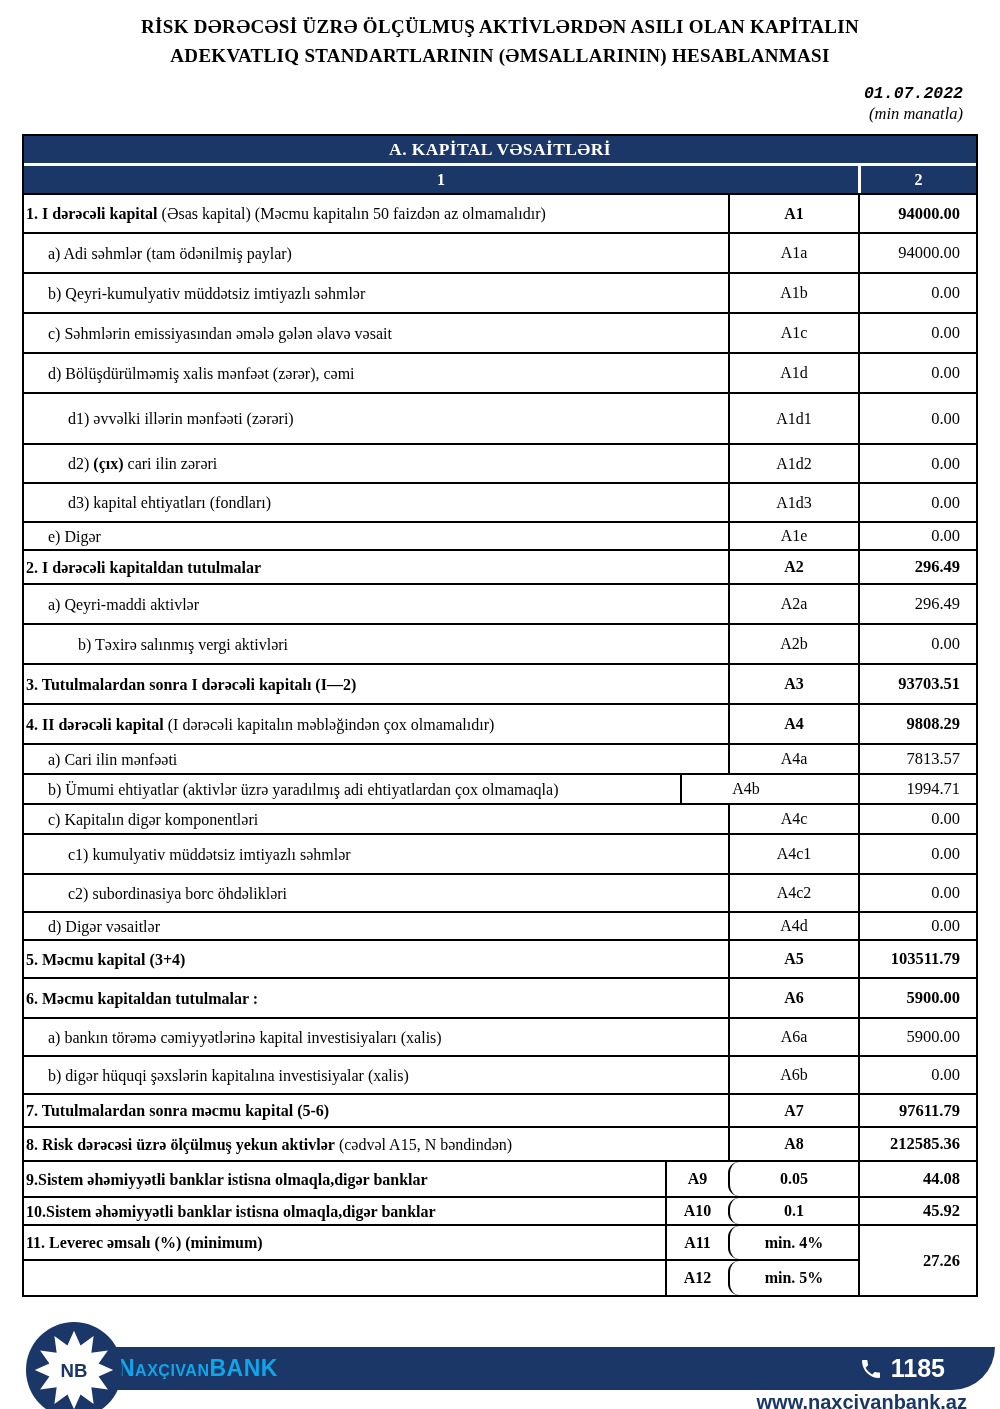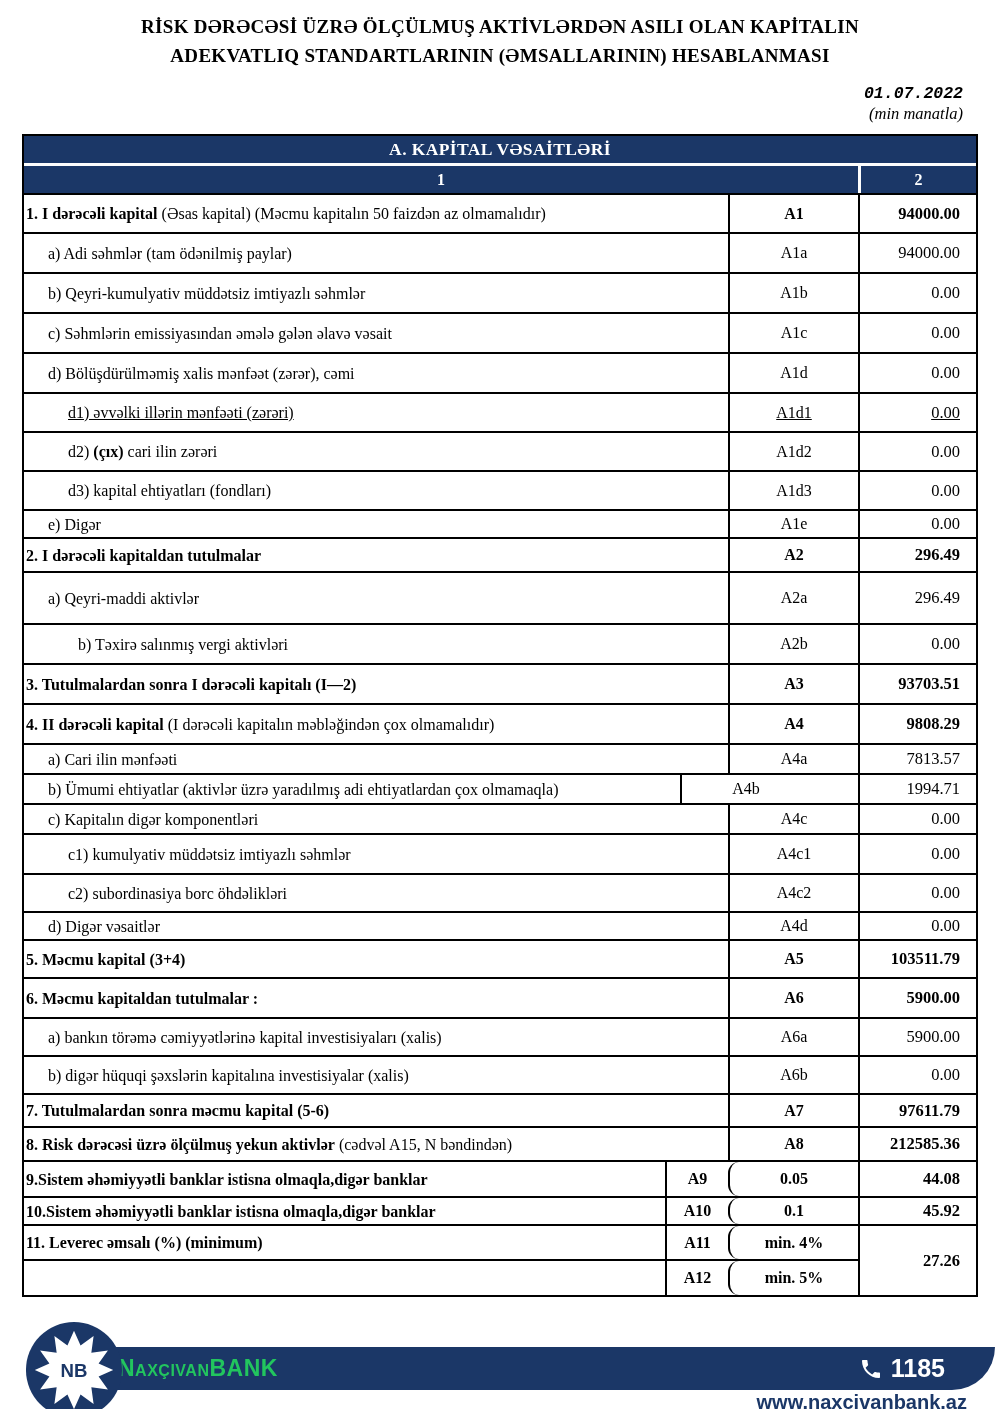--- a/index.html
+++ b/index.html
@@ -32,21 +32,21 @@
   .lev{display:flex;border-top:2px solid #000;box-sizing:border-box;font-size:16px;}
   .lev-left{width:834px;display:flex;flex-direction:column;}
   .lrow{display:flex;box-sizing:border-box;}
   .lrow + .lrow{border-top:2px solid #000;}
   .lrow .c-label{font-weight:bold;}
   .lrow .c-code{width:63px;font-weight:bold;}
   .lrow .c-mid{width:130px;font-weight:bold;}
   .lev-val{font-weight:bold;}
   
   .bar{position:absolute;left:62px;top:1347px;width:933px;height:43px;background:#1b3767;border-radius:0 0 60px 0;}
-  .bankname{position:absolute;left:56px;top:0;height:100%;display:flex;align-items:center;color:#22c55e;
+  .bankname{position:absolute;left:56px;top:0;height:100%;display:flex;align-items:center;color:#0ea5e9;
             font-family:"Liberation Sans", sans-serif;font-size:23px;font-weight:bold;letter-spacing:.5px;}
   .bankname .sc{font-variant:small-caps;}
   .phoneblock{position:absolute;right:50px;top:0;height:100%;display:flex;align-items:center;gap:8px;color:#fff;
             font-family:"Liberation Sans", sans-serif;font-size:25px;font-weight:bold;}
   .logo{position:absolute;left:25px;top:1321px;width:98px;height:98px;}
   .website{position:absolute;right:33px;top:1391px;color:#1b3767;font-family:"Liberation Sans", sans-serif;
            font-size:20px;font-weight:bold;}
 </style>
 </head>
 <body>
@@ -98,21 +98,21 @@
           <div class="cell c-code">A1c</div>
           <div class="cell c-val">0.00</div>
         </div>
         <div class="row" style="height: 40px;">
           <div class="cell c-label ind1">
             <span><span>d)   Bölüşdürülməmiş xalis mənfəət (zərər), cəmi</span></span>
           </div>
           <div class="cell c-code">A1d</div>
           <div class="cell c-val">0.00</div>
         </div>
-        <div class="row" style="height: 39px; text-decoration: underline;">
+        <div class="row" style="height: 51px;">
           <div class="cell c-label ind2">
             <span><span>d1) əvvəlki illərin mənfəəti (zərəri)</span></span>
           </div>
           <div class="cell c-code">A1d1</div>
           <div class="cell c-val">0.00</div>
         </div>
         <div class="row" style="height: 39px;">
           <div class="cell c-label ind2">
             <span><span>d2) </span><b>(çıx)</b><span> cari ilin zərəri</span></span>
           </div>
@@ -133,21 +133,21 @@
           <div class="cell c-code">A1e</div>
           <div class="cell c-val">0.00</div>
         </div>
         <div class="row bold" style="height: 34px;">
           <div class="cell c-label ind0">
             <span><b>2. I dərəcəli kapitaldan  tutulmalar</b></span>
           </div>
           <div class="cell c-code">A2</div>
           <div class="cell c-val">296.49</div>
         </div>
-        <div class="row" style="height: 52px;">
+        <div class="row" style="height: 40px;">
           <div class="cell c-label ind1">
             <span><span>a) Qeyri-maddi aktivlər</span></span>
           </div>
           <div class="cell c-code">A2a</div>
           <div class="cell c-val">296.49</div>
         </div>
         <div class="row" style="height: 40px; padding-left: 30px;">
           <div class="cell c-label ind1">
             <span><span>b) Təxirə salınmış vergi aktivləri</span></span>
           </div>

